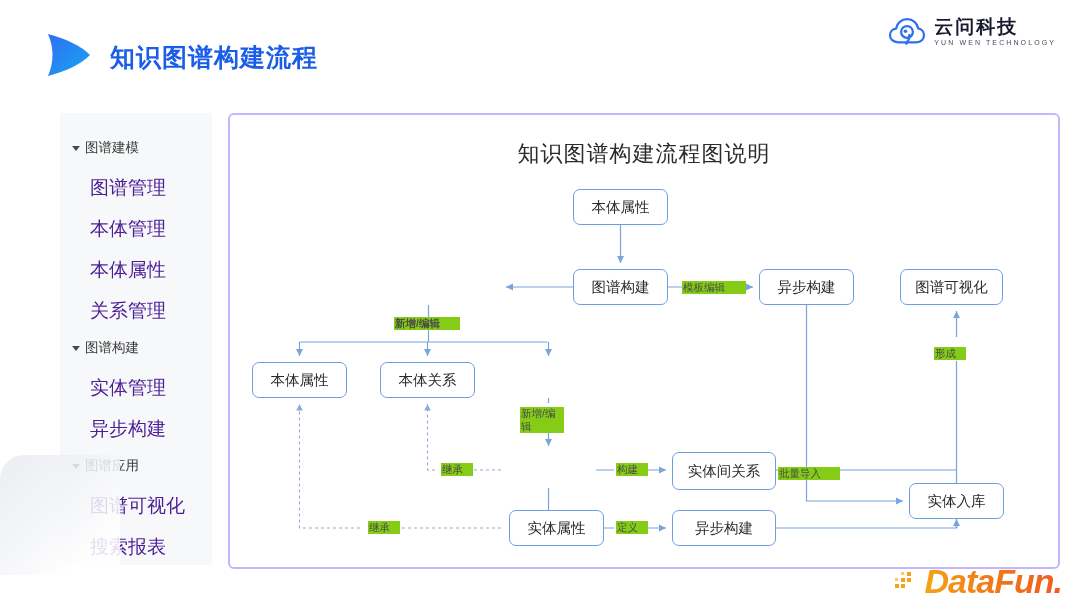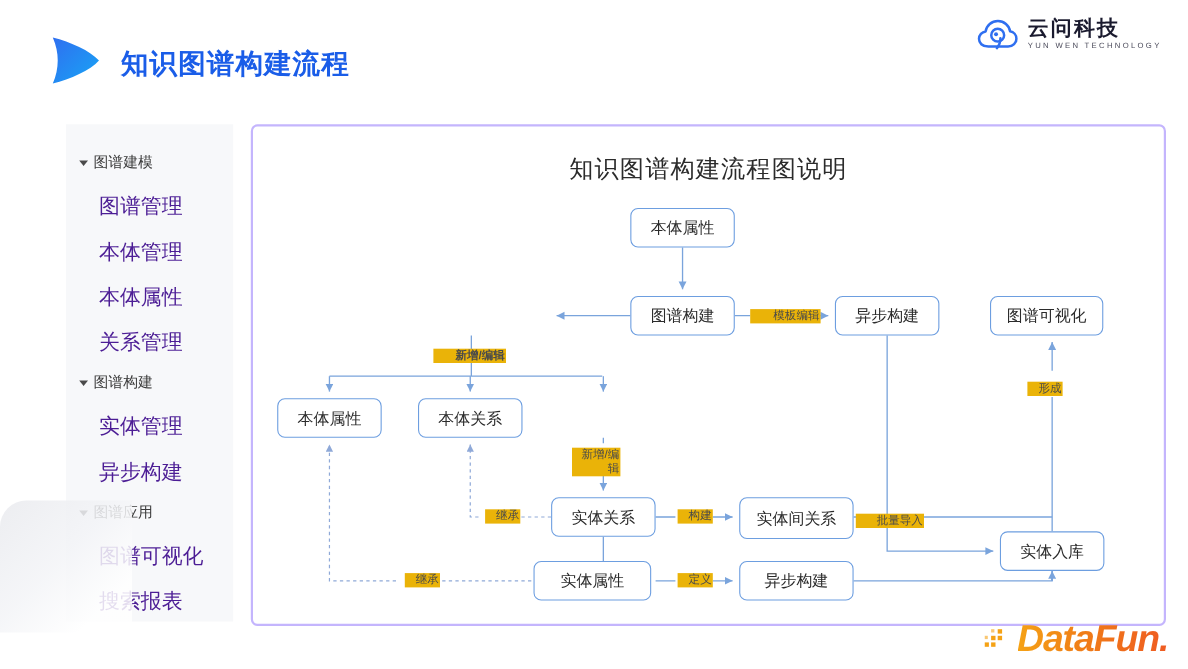--- a/index.html
+++ b/index.html
@@ -58,22 +58,22 @@
     font-size:22px;color:#2b2b2b;letter-spacing:1px;
   }
   #svg-layer{position:absolute;left:0;top:0;width:828px;height:452px;}
   .node{
     position:absolute;box-sizing:border-box;
     border:1.3px solid #6d9ee0;border-radius:7px;background:#ffffff;
     display:flex;align-items:center;justify-content:center;
     font-size:14.5px;color:#2b2b2b;white-space:nowrap;
   }
   .edge-label{
-    position:absolute;font-size:10.5px;color:#4a4a4a;background:#eab308;
-    white-space:nowrap;text-align:right;line-height:1.25;padding:0 1px;
+    position:absolute;font-size:10.5px;color:#4a4a4a;background:#84cc16;
+    white-space:nowrap;text-align:left;line-height:1.25;padding:0 1px;
   }
   
   #datafun{position:absolute;right:18px;bottom:10px;display:flex;align-items:center;gap:4px;}
   #df-dots{width:26px;height:24px;}
   #df-text{
     font-size:34px;font-weight:bold;font-style:italic;
     background:linear-gradient(90deg,#f5a215 0%,#f07c18 45%,#ef5b22 100%);
     -webkit-background-clip:text;background-clip:text;color:transparent;
     letter-spacing:-1px;line-height:1;
   }
@@ -191,23 +191,22 @@
       <path d="M271,413 L172,413 M130,413 L69.5,413 L69.5,289" marker-end="url(#ahd)"></path>
     </g>
   </svg>
 <div class="node" style="left: 343px; top: 74px; width: 95px; height: 36px;">本体属性</div>
     <div class="node" style="left: 343px; top: 154px; width: 95px; height: 36px;">图谱构建</div>
     <div class="node" style="left: 529px; top: 154px; width: 95px; height: 36px;">异步构建</div>
     <div class="node" style="left: 670px; top: 154px; width: 103px; height: 36px;">图谱可视化</div>
     <div class="node" style="left: 150px; top: 247px; width: 95px; height: 36px;">本体关系</div>
     <div class="node" style="left: 22px; top: 247px; width: 95px; height: 36px;">本体属性</div>
     <div class="node" style="left: 679px; top: 368px; width: 95px; height: 36px; text-align: right;">实体入库</div>
-    <div class="node" style="left: 271px; top: 337px; width: 95px; height: 36px;">实体关系</div>
     <div class="node" style="left: 442px; top: 337px; width: 104px; height: 38px;">实体间关系</div>
-    <div class="node" style="left: 255px; top: 395px; width: 107px; height: 36px;">实体属性</div>
+    <div class="node" style="left: 279px; top: 395px; width: 95px; height: 36px;">实体属性</div>
     <div class="node" style="left: 442px; top: 395px; width: 104px; height: 36px;">异步构建</div>
     <div class="edge-label" style="left: 452px; top: 166px; width: 62px;">模板编辑</div>
     <div class="edge-label" style="left: 164px; top: 202px; width: 64px; font-weight: bold;">新增/编辑</div>
     <div class="edge-label" style="left: 290px; top: 292px; width: 42px;">新增/编<br>辑</div>
     <div class="edge-label" style="left: 548px; top: 352px; width: 60px;">批量导入</div>
     <div class="edge-label" style="left: 704px; top: 232px; width: 30px;">形成</div>
     <div class="edge-label" style="left: 211px; top: 348px; width: 30px;">继承</div>
     <div class="edge-label" style="left: 138px; top: 406px; width: 30px;">继承</div>
     <div class="edge-label" style="left: 386px; top: 348px; width: 30px;">构建</div>
     <div class="edge-label" style="left: 386px; top: 406px; width: 30px;">定义</div>

